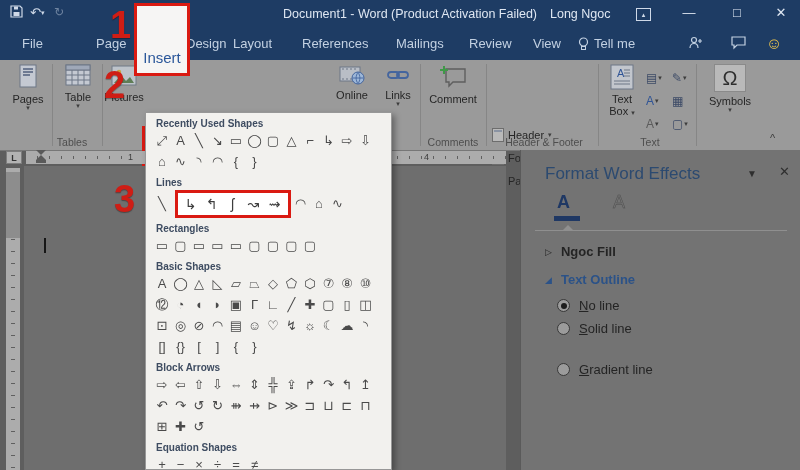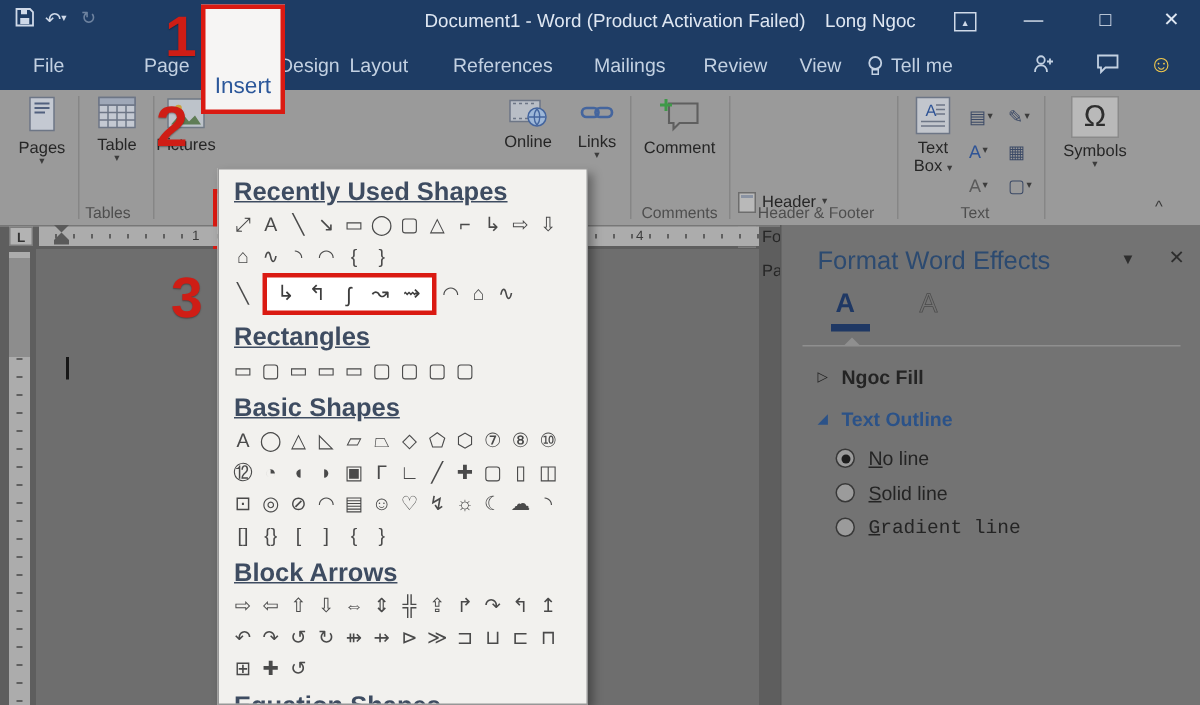--- a/index.html
+++ b/index.html
@@ -50,21 +50,21 @@
   .vruler{position:absolute;left:6px;top:168px;width:14px;height:302px;background:#acacac;
           background-image:repeating-linear-gradient(to bottom,transparent 0 11px,#5f5f5f 11px 12px);
           background-size:4px 12px;background-position:5px 0;background-repeat:repeat-y;}
   .vruler .margin{position:absolute;left:0;top:4px;width:14px;height:66px;background:#8d8d8d;}
   .page{position:absolute;left:24px;top:166px;width:482px;height:304px;background:#6e6e6e;}
   .cursor{position:absolute;left:44px;top:238px;width:1.5px;height:15px;background:#161616;}
   
   #dropdown{position:absolute;left:145px;top:112px;width:247px;height:358px;background:#f2f1ee;
             border:1px solid #979797;box-sizing:border-box;box-shadow:3px 3px 6px rgba(0,0,0,.35);
             overflow:hidden;z-index:40;}
-  .sec-title{font-size:17px;font-weight:bold;color:#3e4c61;padding:5px 10px 1px;text-decoration:underline;}
+  .sec-title{font-size:10px;font-weight:bold;color:#3e4c61;padding:5px 10px 1px;}
   .shape-row{display:flex;align-items:center;padding:1px 8px;height:19px;}
   .shape{width:16px;height:16px;margin-right:2.5px;display:flex;align-items:center;justify-content:center;
          font-size:13px;color:#4a4a4a;cursor:default;}
   .hl-box{display:inline-flex;align-items:center;border:3px solid #da1a12;background:#ffffff;
           padding:1px 5px;margin:0 2px;height:20px;box-sizing:content-box;}
   .hl-box .shape{font-size:14px;margin-right:5px;color:#3d3d3d;}
   .hl-box .shape:last-child{margin-right:0;}
   
   #pane{position:absolute;left:520px;top:150px;width:280px;height:320px;background:#737373;border-left:1px solid #5a5a5a;}
   .pane-title{position:absolute;left:24px;top:14px;font-size:17px;color:#2c4a70;}
@@ -334,20 +334,21 @@
         <span class="shape">⇩</span>
       </div>
       <div class="shape-row">
         <span class="shape">⌂</span>
         <span class="shape">∿</span>
         <span class="shape">◝</span>
         <span class="shape">◠</span>
         <span class="shape">{</span>
         <span class="shape">}</span>
       </div>
+      <div class="sec-title">Lines</div>
       <div class="shape-row" style="height: 27px;">
         <span class="shape">╲</span>
         <span class="hl-box">
           <span class="shape">↳</span>
           <span class="shape">↰</span>
           <span class="shape">ʃ</span>
           <span class="shape">↝</span>
           <span class="shape">⇝</span>
         </span>
         <span class="shape">◠</span>
@@ -483,21 +484,21 @@
       </div>
     <div id="pane-radios-host">
         <div class="radio-row" style="top: 148px;">
           <span class="radio sel"></span>
           <span><u>N</u>o line</span>
         </div>
         <div class="radio-row" style="top: 171px;">
           <span class="radio"></span>
           <span><u>S</u>olid line</span>
         </div>
-        <div class="radio-row" style="top: 194px; font-family: Liberation Mono, monospace;">
+        <div class="radio-row" style="top: 212px;">
           <span class="radio"></span>
           <span><u>G</u>radient line</span>
         </div>
       </div>
   </div>
 
   <div class="anno-box1">
     <span class="insert">Insert</span>
   </div>
   <div class="stepnum" style="left:110px;top:6px">1</div>

